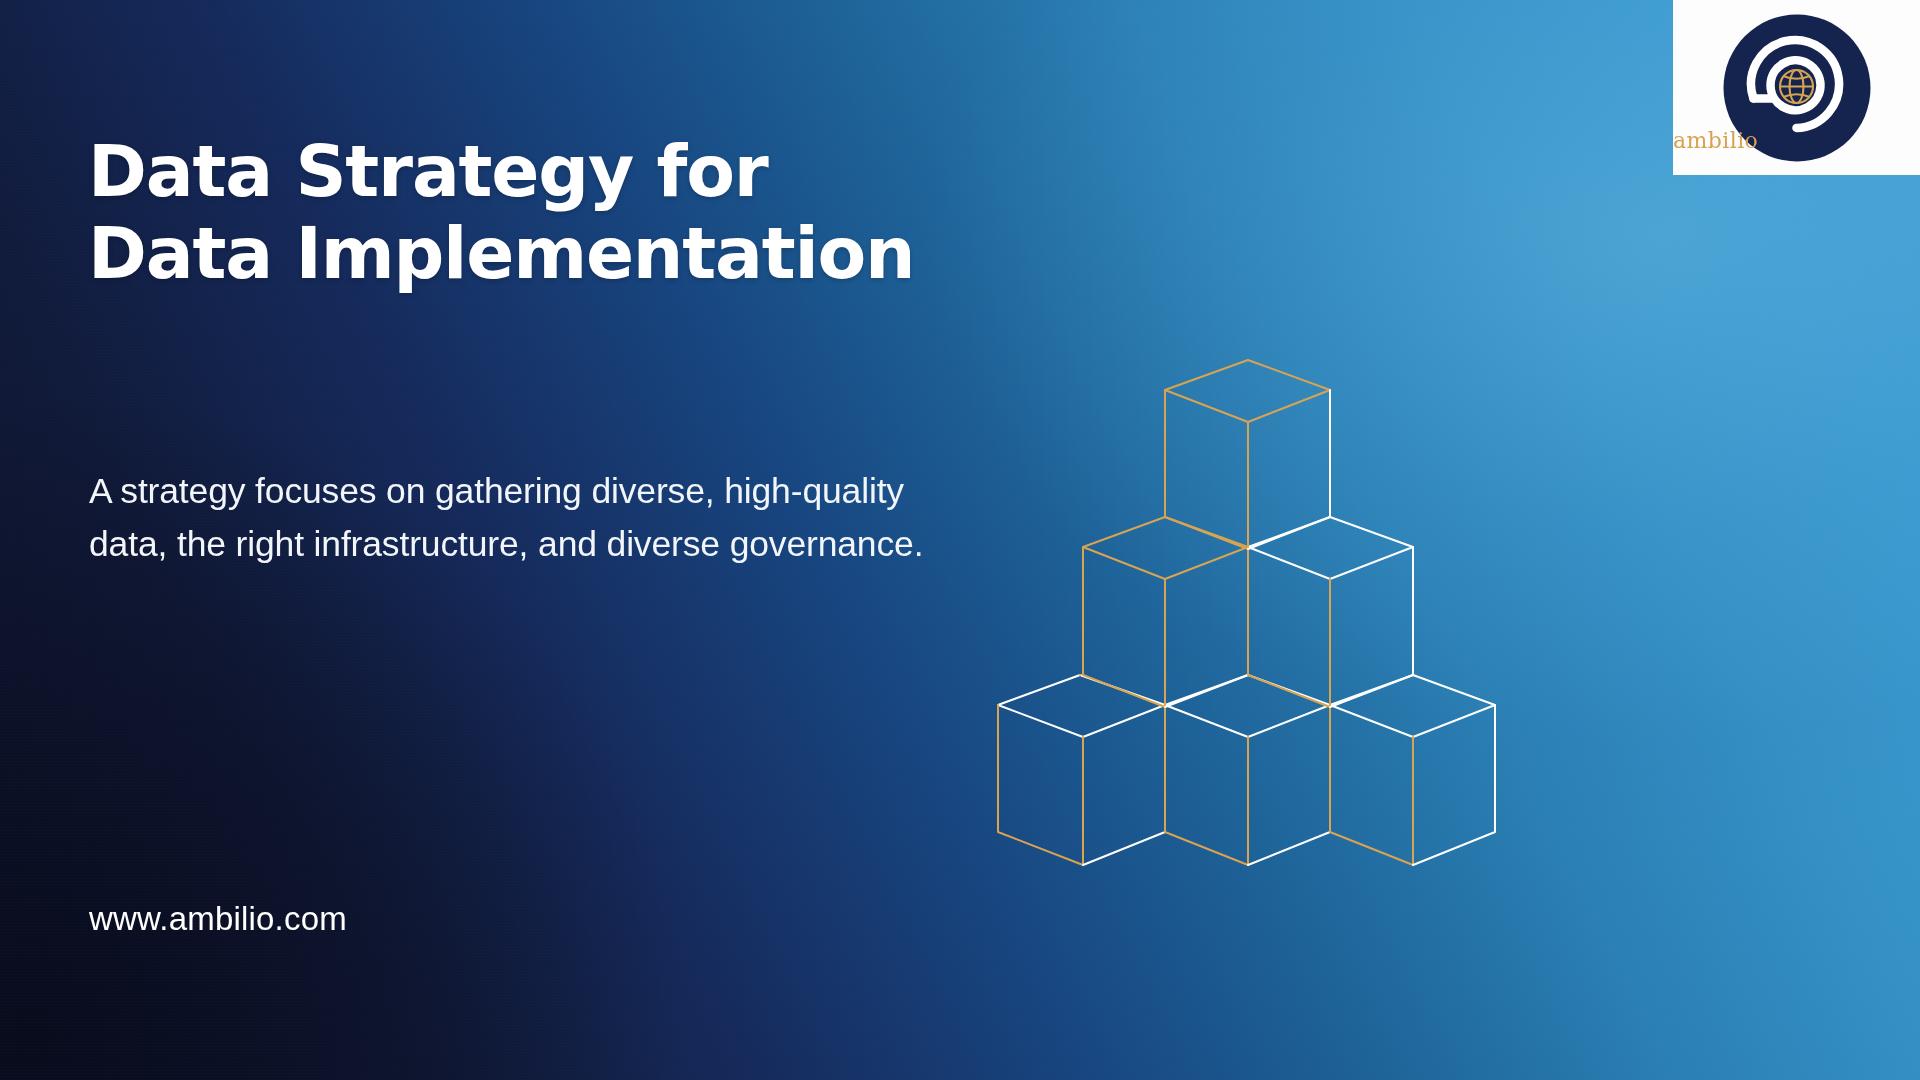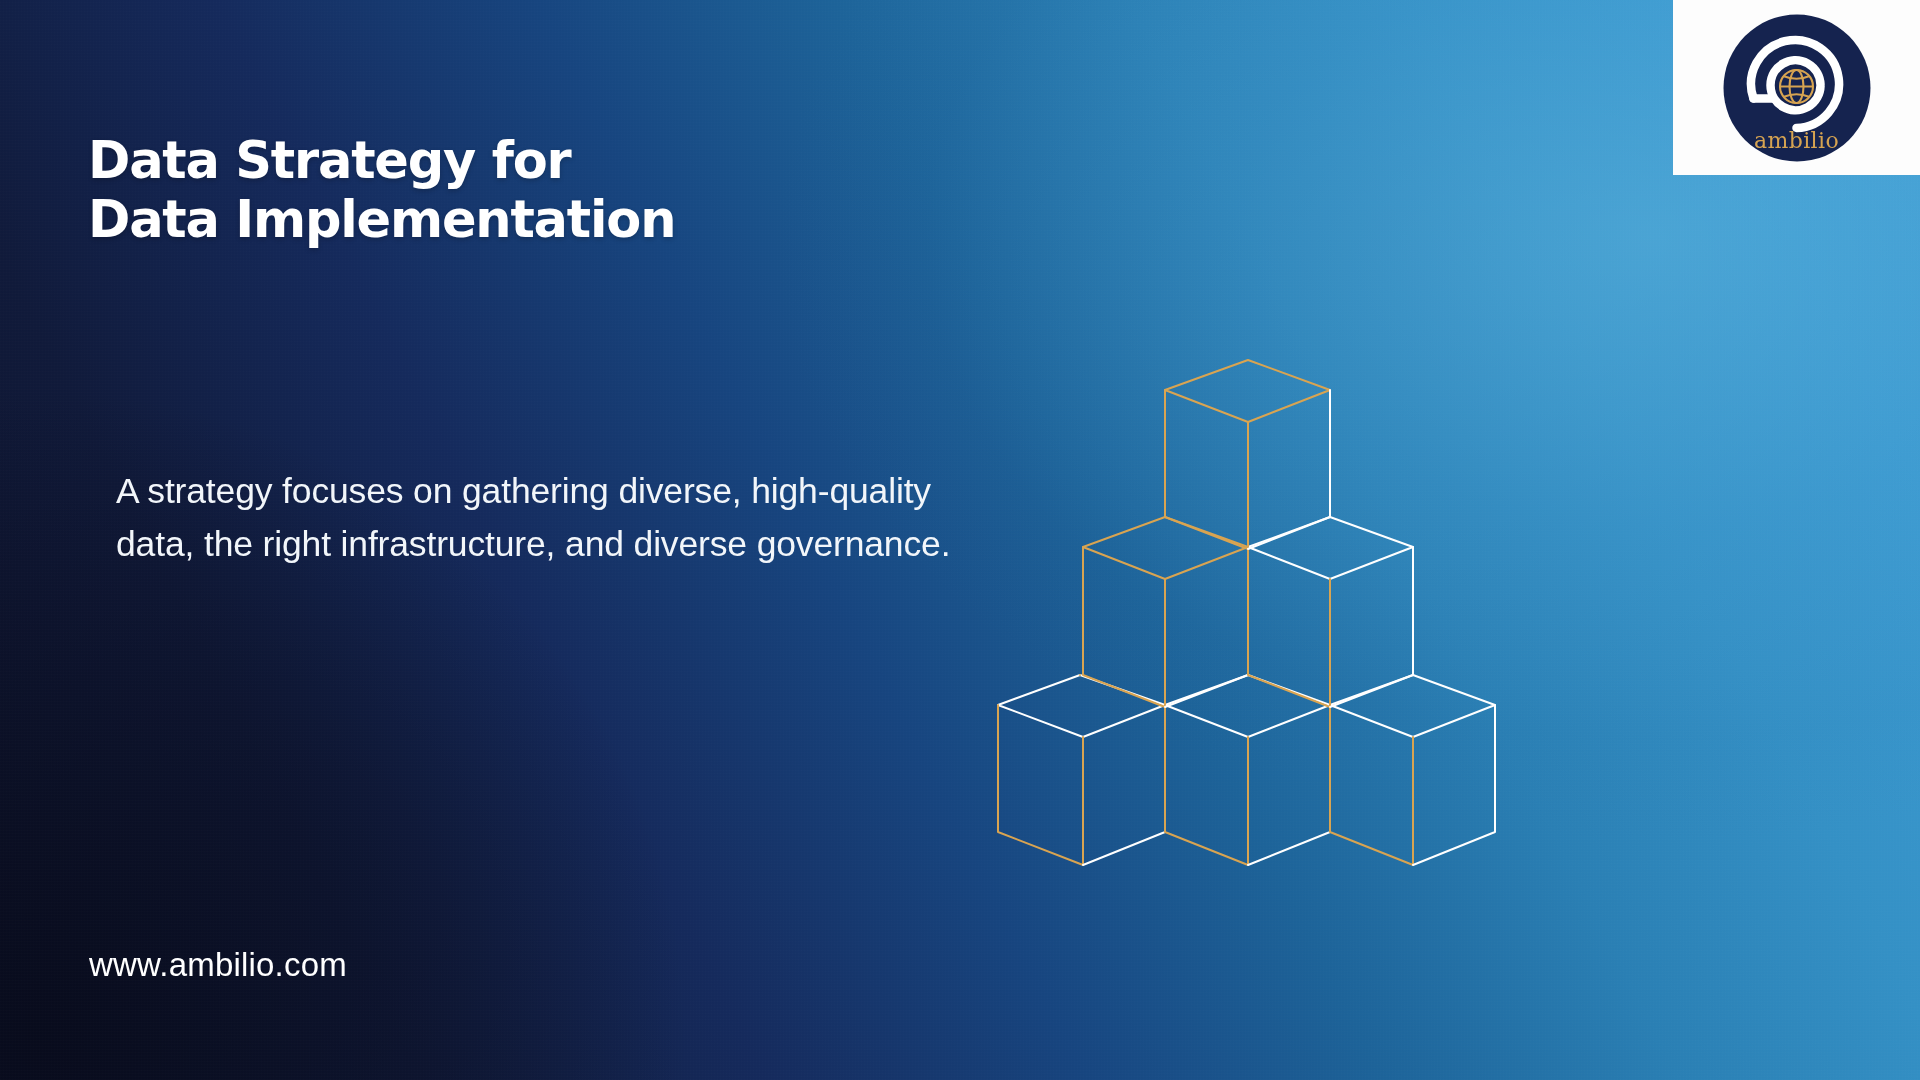--- a/index.html
+++ b/index.html
@@ -54,50 +54,48 @@
   }
 
   
   .headline {
     position:absolute;
     left:88px; top:131px;
     width:1080px;
     color:#ffffff;
     font-family:"DejaVu Sans", sans-serif;
     font-weight:bold;
-    font-size:51px;
+    font-size:71px;
     line-height:1.16;
     letter-spacing:-1.2px;
     text-shadow:0 2px 5px rgba(0,0,0,.20);
   }
   .headline .hl-line { display:block; white-space:nowrap; }
 
   .subtitle {
     position:absolute;
     left:89px; top:465px;
     width:1030px;
     color:#f2f6fa;
     font-family:"Liberation Sans", sans-serif;
     font-weight:400;
     font-size:35.5px;
     line-height:1.50;
     letter-spacing:-0.15px;
-    margin-left:27px;
   }
   .subtitle .sub-line { display:block; white-space:nowrap; }
 
   .weburl {
     position:absolute;
     left:89px; top:900px;
     color:#ffffff;
     font-family:"Liberation Sans", sans-serif;
     font-weight:400;
     font-size:33px;
     letter-spacing:.2px;
-    margin-top:46px;
   }
 
   
   .logo-card {
     position:absolute;
     left:1673px; top:0px;
     width:247px; height:175px;
     background:#fdfdfd;
   }
   .logo-circle {
@@ -106,21 +104,21 @@
     transform:translate(-50%,-50%);
     width:147px; height:147px;
     border-radius:50%;
     background:#15234f;
   }
   .logo-svg { position:absolute; left:0; top:0; }
   .logo-word {
     position:absolute;
     left:0; right:0;
     bottom:23px;
-    text-align:center;
+    text-align:left;
     color:#d6a351;
     font-family:"DejaVu Serif", serif;
     font-size:22px;
     letter-spacing:.4px;
     line-height:1;
   }
 
   
   .cubes {
     position:absolute;

